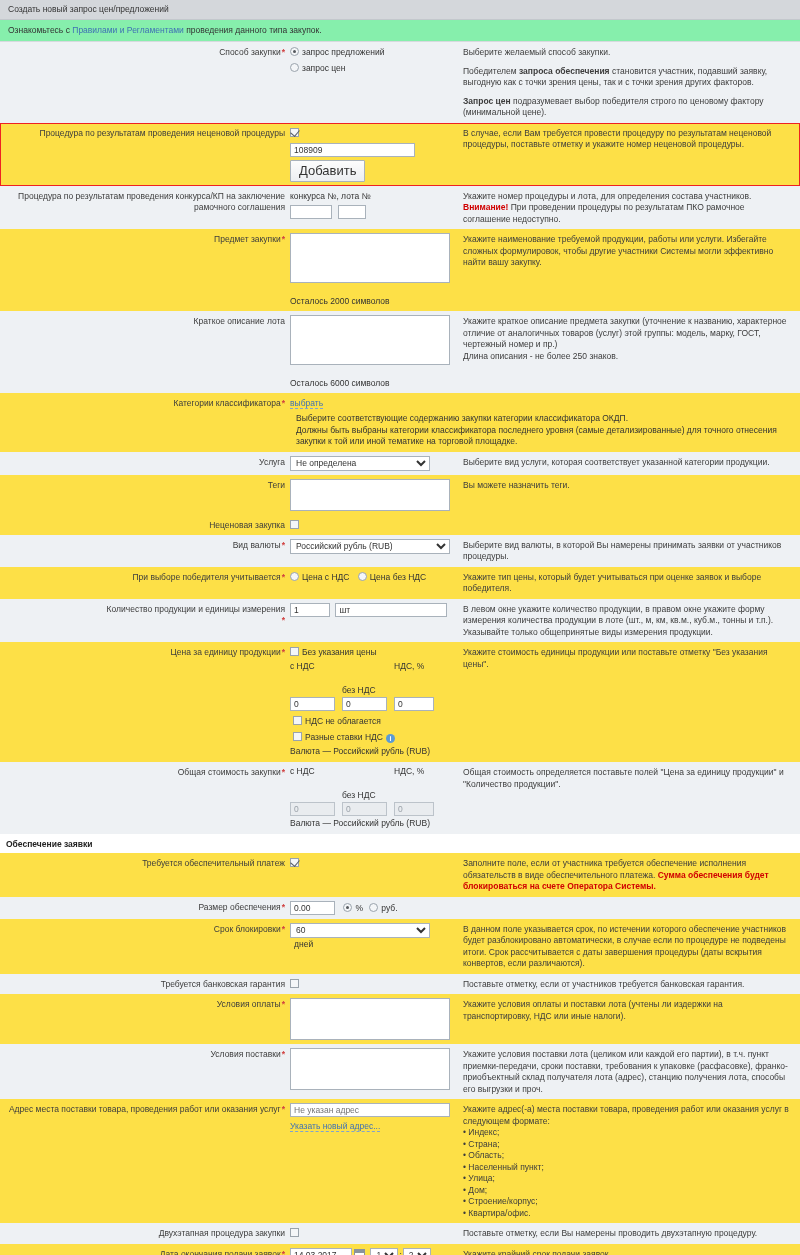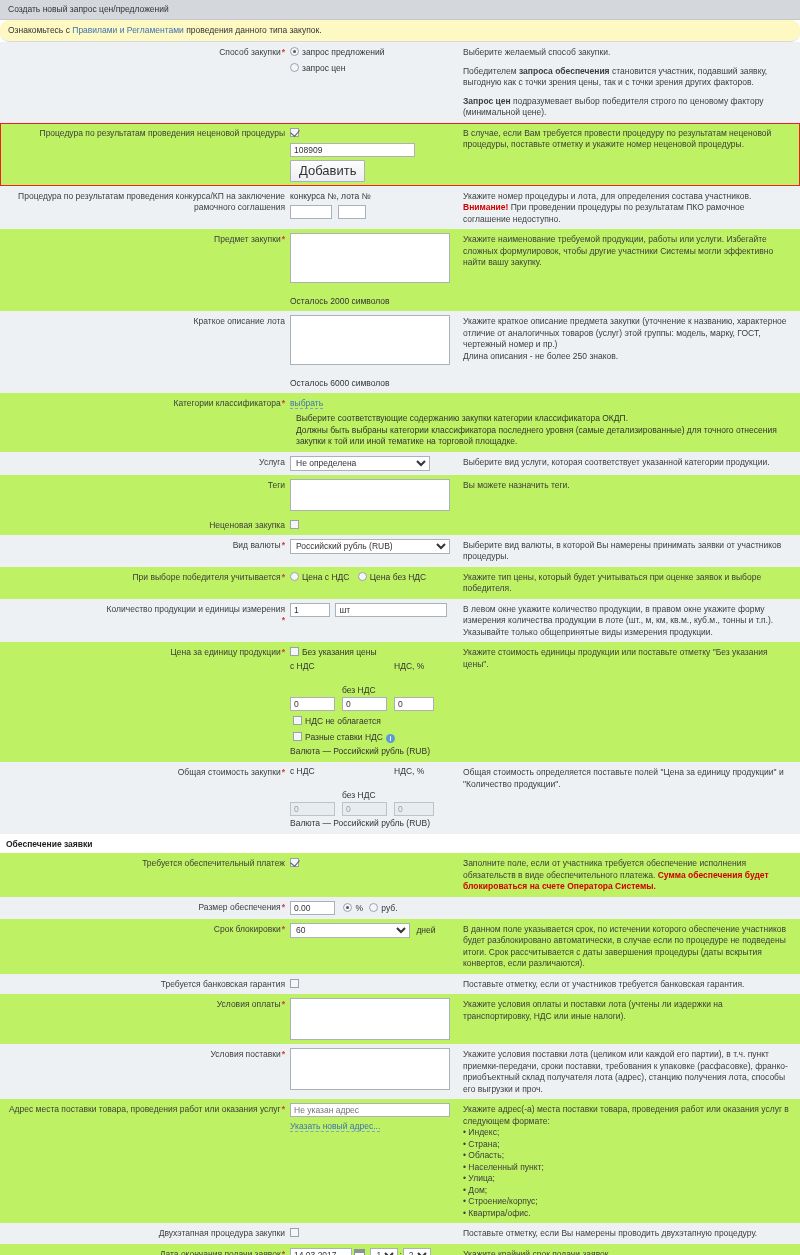--- a/index.html
+++ b/index.html
@@ -18,45 +18,44 @@
 
   
   .titlebar {
     background: #d4d7db;
     padding: 4px 8px 5px 8px;
     font-size: 8.5px;
     color: #333;
     border-bottom: 1px solid #c3c7cc;
   }
   .noticebar {
-    background: #fef9c3;
+    background: #86efac;
     padding: 5px 8px 6px 8px;
     font-size: 8.5px;
     color: #333;
     border-bottom: 1px solid #d6dade;
-    border-radius: 9px;
   }
   a, .lnk {
     color: #3f72b4; text-decoration: none; cursor: pointer;
   }
   .lnk-dash {
     color: #3f72b4;
     border-bottom: 1px dashed #7fa3cf;
     cursor: pointer;
   }
 
   
   .row {
     display: flex;
     align-items: flex-start;
     padding: 4px 0 4px 0;
     min-height: 16px;
   }
   .row.shade-a { background: #eef1f4; }
-  .row.shade-b { background: #bef264; justify-content: center; }
+  .row.shade-b { background: #fde047; justify-content: center; }
 
   .lbl {
     width: 290px;
     flex: 0 0 290px;
     text-align: right;
     padding: 1px 5px 0 6px;
     line-height: 11px;
     color: #3c3c3c;
   }
   .ctl {
@@ -391,21 +390,21 @@
       <input class="txt" style="width: 45px;" value="0.00">
       <span class="rad on" style="margin-left:6px"></span><span>%</span>
       <span class="rad" style="margin-left:4px"></span><span>руб.</span>
     </div>
     <div class="hint"></div>
   </div>
 
   <div class="row shade-b">
     <div class="lbl"><span>Срок блокировки</span><span class="req">*</span></div>
     <div class="ctl">
-      <select style="width:120px"><option>60</option></select>
+      <select style="width:140px"><option>60</option></select>
       <span style="margin-left:4px">дней</span>
     </div>
     <div class="hint">В данном поле указывается срок, по истечении которого обеспечение участников будет разблокировано автоматически, в случае если по процедуре не подведены итоги. Срок рассчитывается с даты завершения процедуры (даты вскрытия конвертов, если различаются).</div>
   </div>
 
   <div class="row shade-a">
     <div class="lbl">Требуется банковская гарантия</div>
     <div class="ctl"><span class="chk"></span></div>
     <div class="hint">Поставьте отметку, если от участников требуется банковская гарантия.</div>
   </div>

